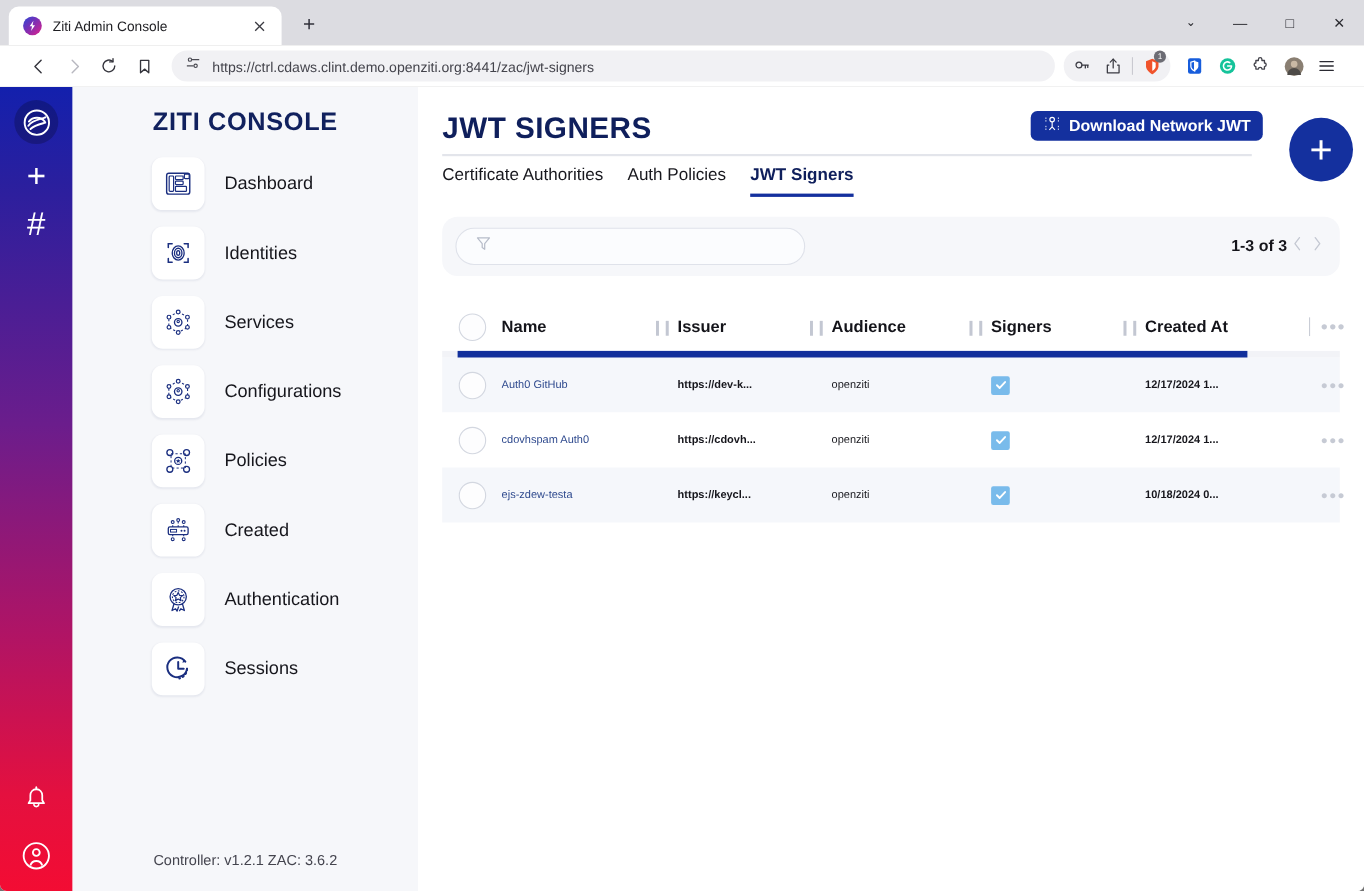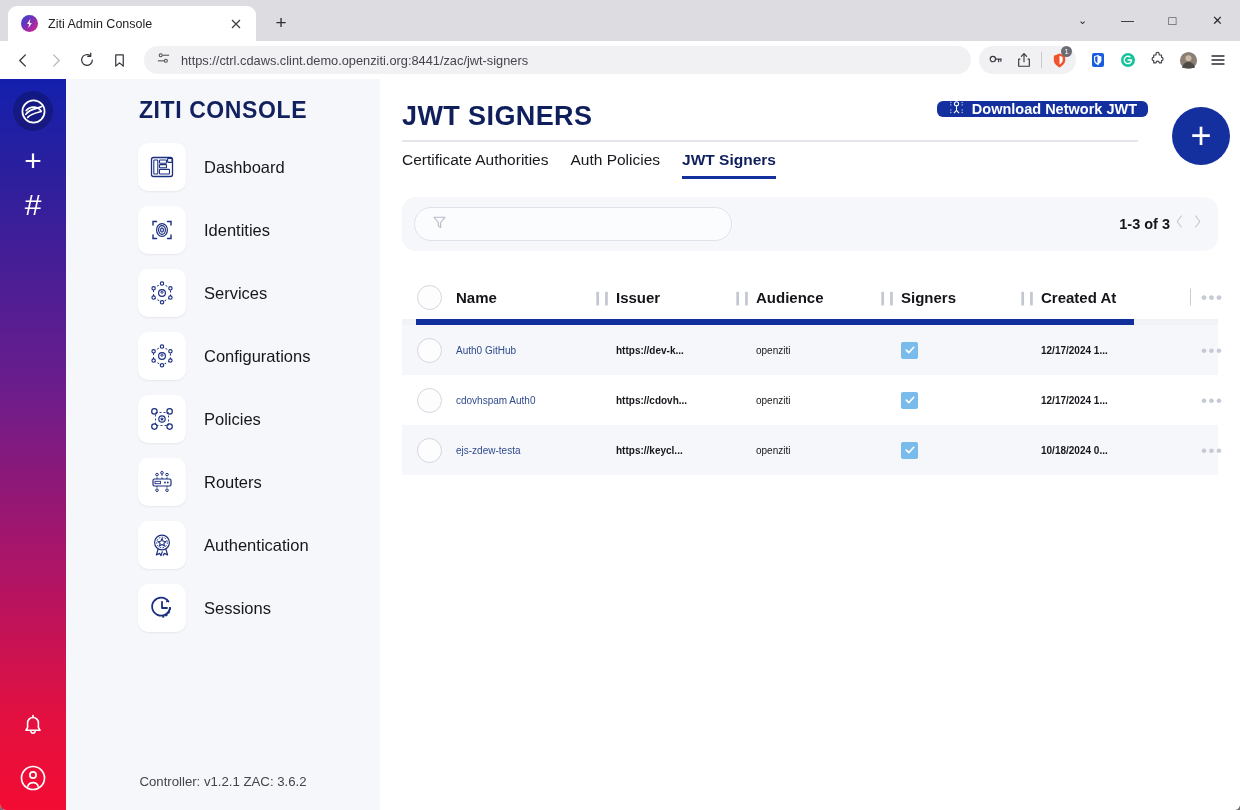--- a/index.html
+++ b/index.html
@@ -62,21 +62,21 @@
   .wc {
     width: 45px; height: 41px;
     display: flex; align-items: center; justify-content: center;
     color: #2a2a30; font-size: 13px;
   }
   .wc.chev { font-size: 11px; }
 
   .navbar {
     height: 38px; background: #ffffff;
     display: flex; align-items: center;
-    padding: 0 8px; gap: 2px;
+    padding: 0 20px; gap: 2px;
     flex: 0 0 38px;
   }
   .navbtn {
     width: 30px; height: 30px;
     display: flex; align-items: center; justify-content: center;
     color: #34343c;
   }
   .navbtn.disabled { color: #b8b8c0; }
   .omnibox {
     flex: 1; height: 28px; margin: 0 6px 0 8px;
@@ -182,21 +182,21 @@
   }
   .page-title {
     font-size: 27px; font-weight: 700; color: #0f1f5c;
     letter-spacing: 0.4px;
     margin-bottom: 8px;
   }
   .dl-btn {
     position: absolute; top: 22px; right: 92px;
     background: #14309e; color: #fff;
     border-radius: 6px;
-    height: 16px;
+    height: 27px;
     display: flex; align-items: center; gap: 7px;
     padding: 0 11px;
     font-size: 14.5px; font-weight: 600;
     white-space: nowrap;
   }
   .fab {
     position: absolute; top: 28px; right: 10px;
     width: 58px; height: 58px; border-radius: 50%;
     background: #14309e;
     display: flex; align-items: center; justify-content: center;
@@ -543,21 +543,21 @@
               <circle cx="19.8" cy="14.5" r="0.9" fill="#1b2f80"></circle>
               <path d="M9 11 V7.5 M14 11 V5.5 M19 11 V7.5" stroke="#1b2f80" stroke-width="1" stroke-dasharray="1.6 1.6"></path>
               <circle cx="9" cy="6.6" r="1.3" stroke="#1b2f80" stroke-width="1" fill="none"></circle>
               <circle cx="14" cy="4.8" r="1.3" stroke="#1b2f80" stroke-width="1" fill="none"></circle>
               <circle cx="19" cy="6.6" r="1.3" stroke="#1b2f80" stroke-width="1" fill="none"></circle>
               <path d="M9 18 V21 M19 18 V21" stroke="#1b2f80" stroke-width="1" stroke-dasharray="1.6 1.6"></path>
               <circle cx="9" cy="22.2" r="1.3" stroke="#1b2f80" stroke-width="1" fill="none"></circle>
               <circle cx="19" cy="22.2" r="1.3" stroke="#1b2f80" stroke-width="1" fill="none"></circle>
             </svg>
           </span>
-          <span class="navitem-label">Routers</span>
+          <span class="navitem-label">Created</span>
         </div>
 
         <div class="navitem">
           <span class="navitem-icon">
             <svg width="28" height="28" viewBox="0 0 28 28">
               <circle cx="14" cy="11.5" r="7.4" stroke="#1b2f80" stroke-width="1.2" fill="none"></circle>
               <circle cx="14" cy="11.5" r="5.3" stroke="#1b2f80" stroke-width="1" fill="none" stroke-dasharray="1.6 1.4"></circle>
               <path d="M14 7.6 L15.2 10.2 L18 10.5 L15.9 12.3 L16.5 15 L14 13.6 L11.5 15 L12.1 12.3 L10 10.5 L12.8 10.2 Z" stroke="#1b2f80" stroke-width="1.1" fill="none" stroke-linejoin="round"></path>
               <path d="M10.2 17.8 L8.4 24 L11.6 22.4 L13 24.6 L14.4 20.4" stroke="#1b2f80" stroke-width="1.2" fill="none" stroke-linejoin="round"></path>
               <path d="M17.8 17.8 L19.6 24 L16.4 22.4 L15 24.6" stroke="#1b2f80" stroke-width="1.2" fill="none" stroke-linejoin="round"></path>

